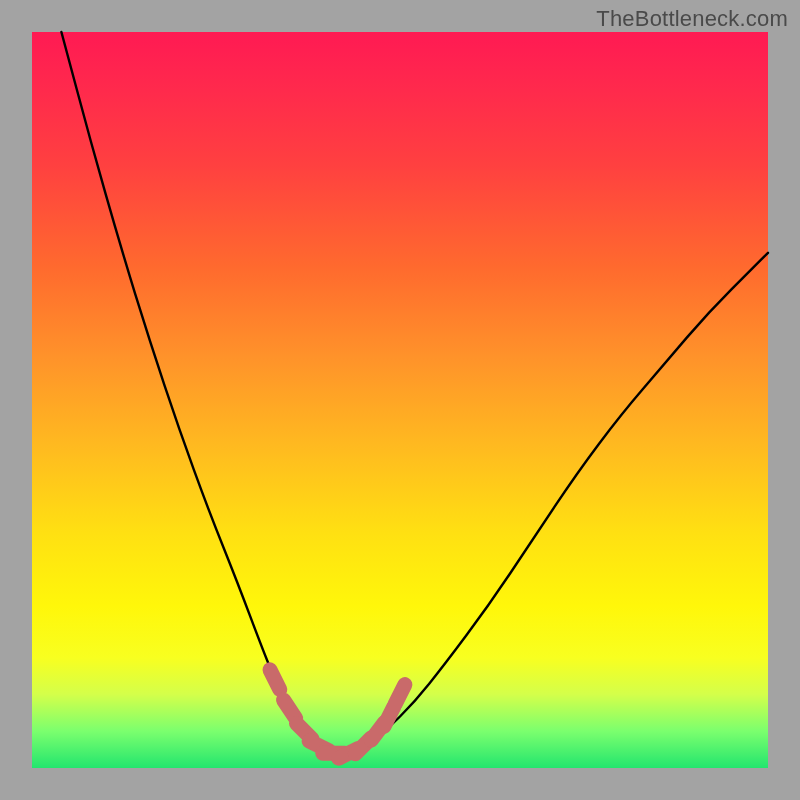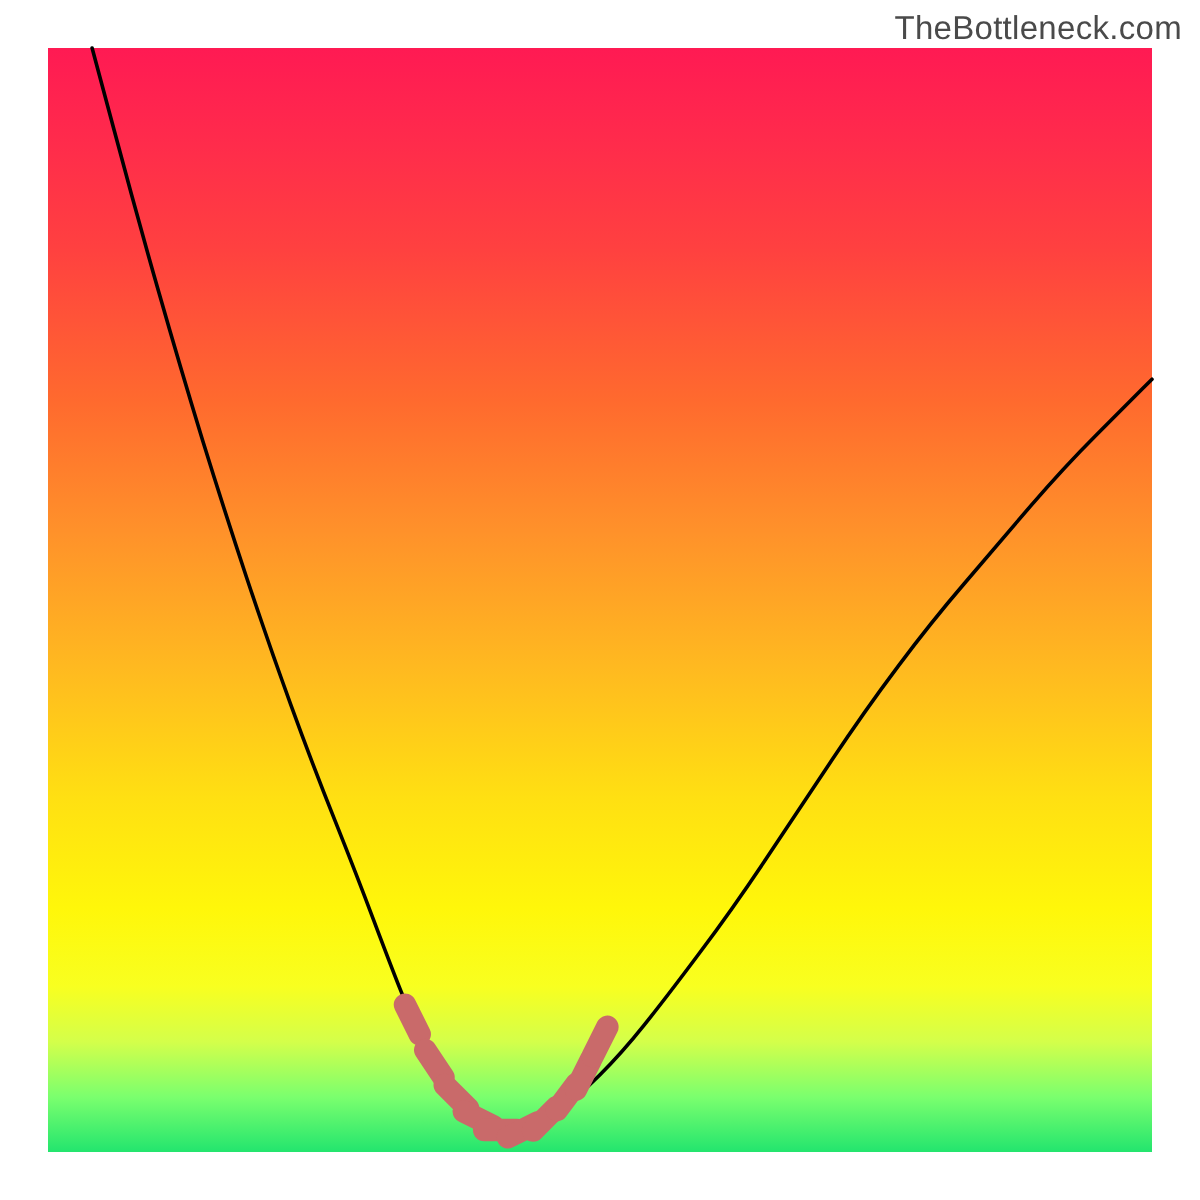--- a/index.html
+++ b/index.html
@@ -8,21 +8,21 @@
     width: 800px;
     height: 800px;
     background: #000;
     overflow: hidden;
     font-family: Arial, Helvetica, sans-serif;
   }
   .frame {
     position: relative;
     width: 800px;
     height: 800px;
-    background: #ffffff;
+    background: #a3a3a3;
   }
   .plot {
     position: absolute;
     left: 32px;
     top: 32px;
     width: 736px;
     height: 736px;
     background: linear-gradient(to bottom,
       #ff1a53 0%,
       #ff2a4c 8%,

